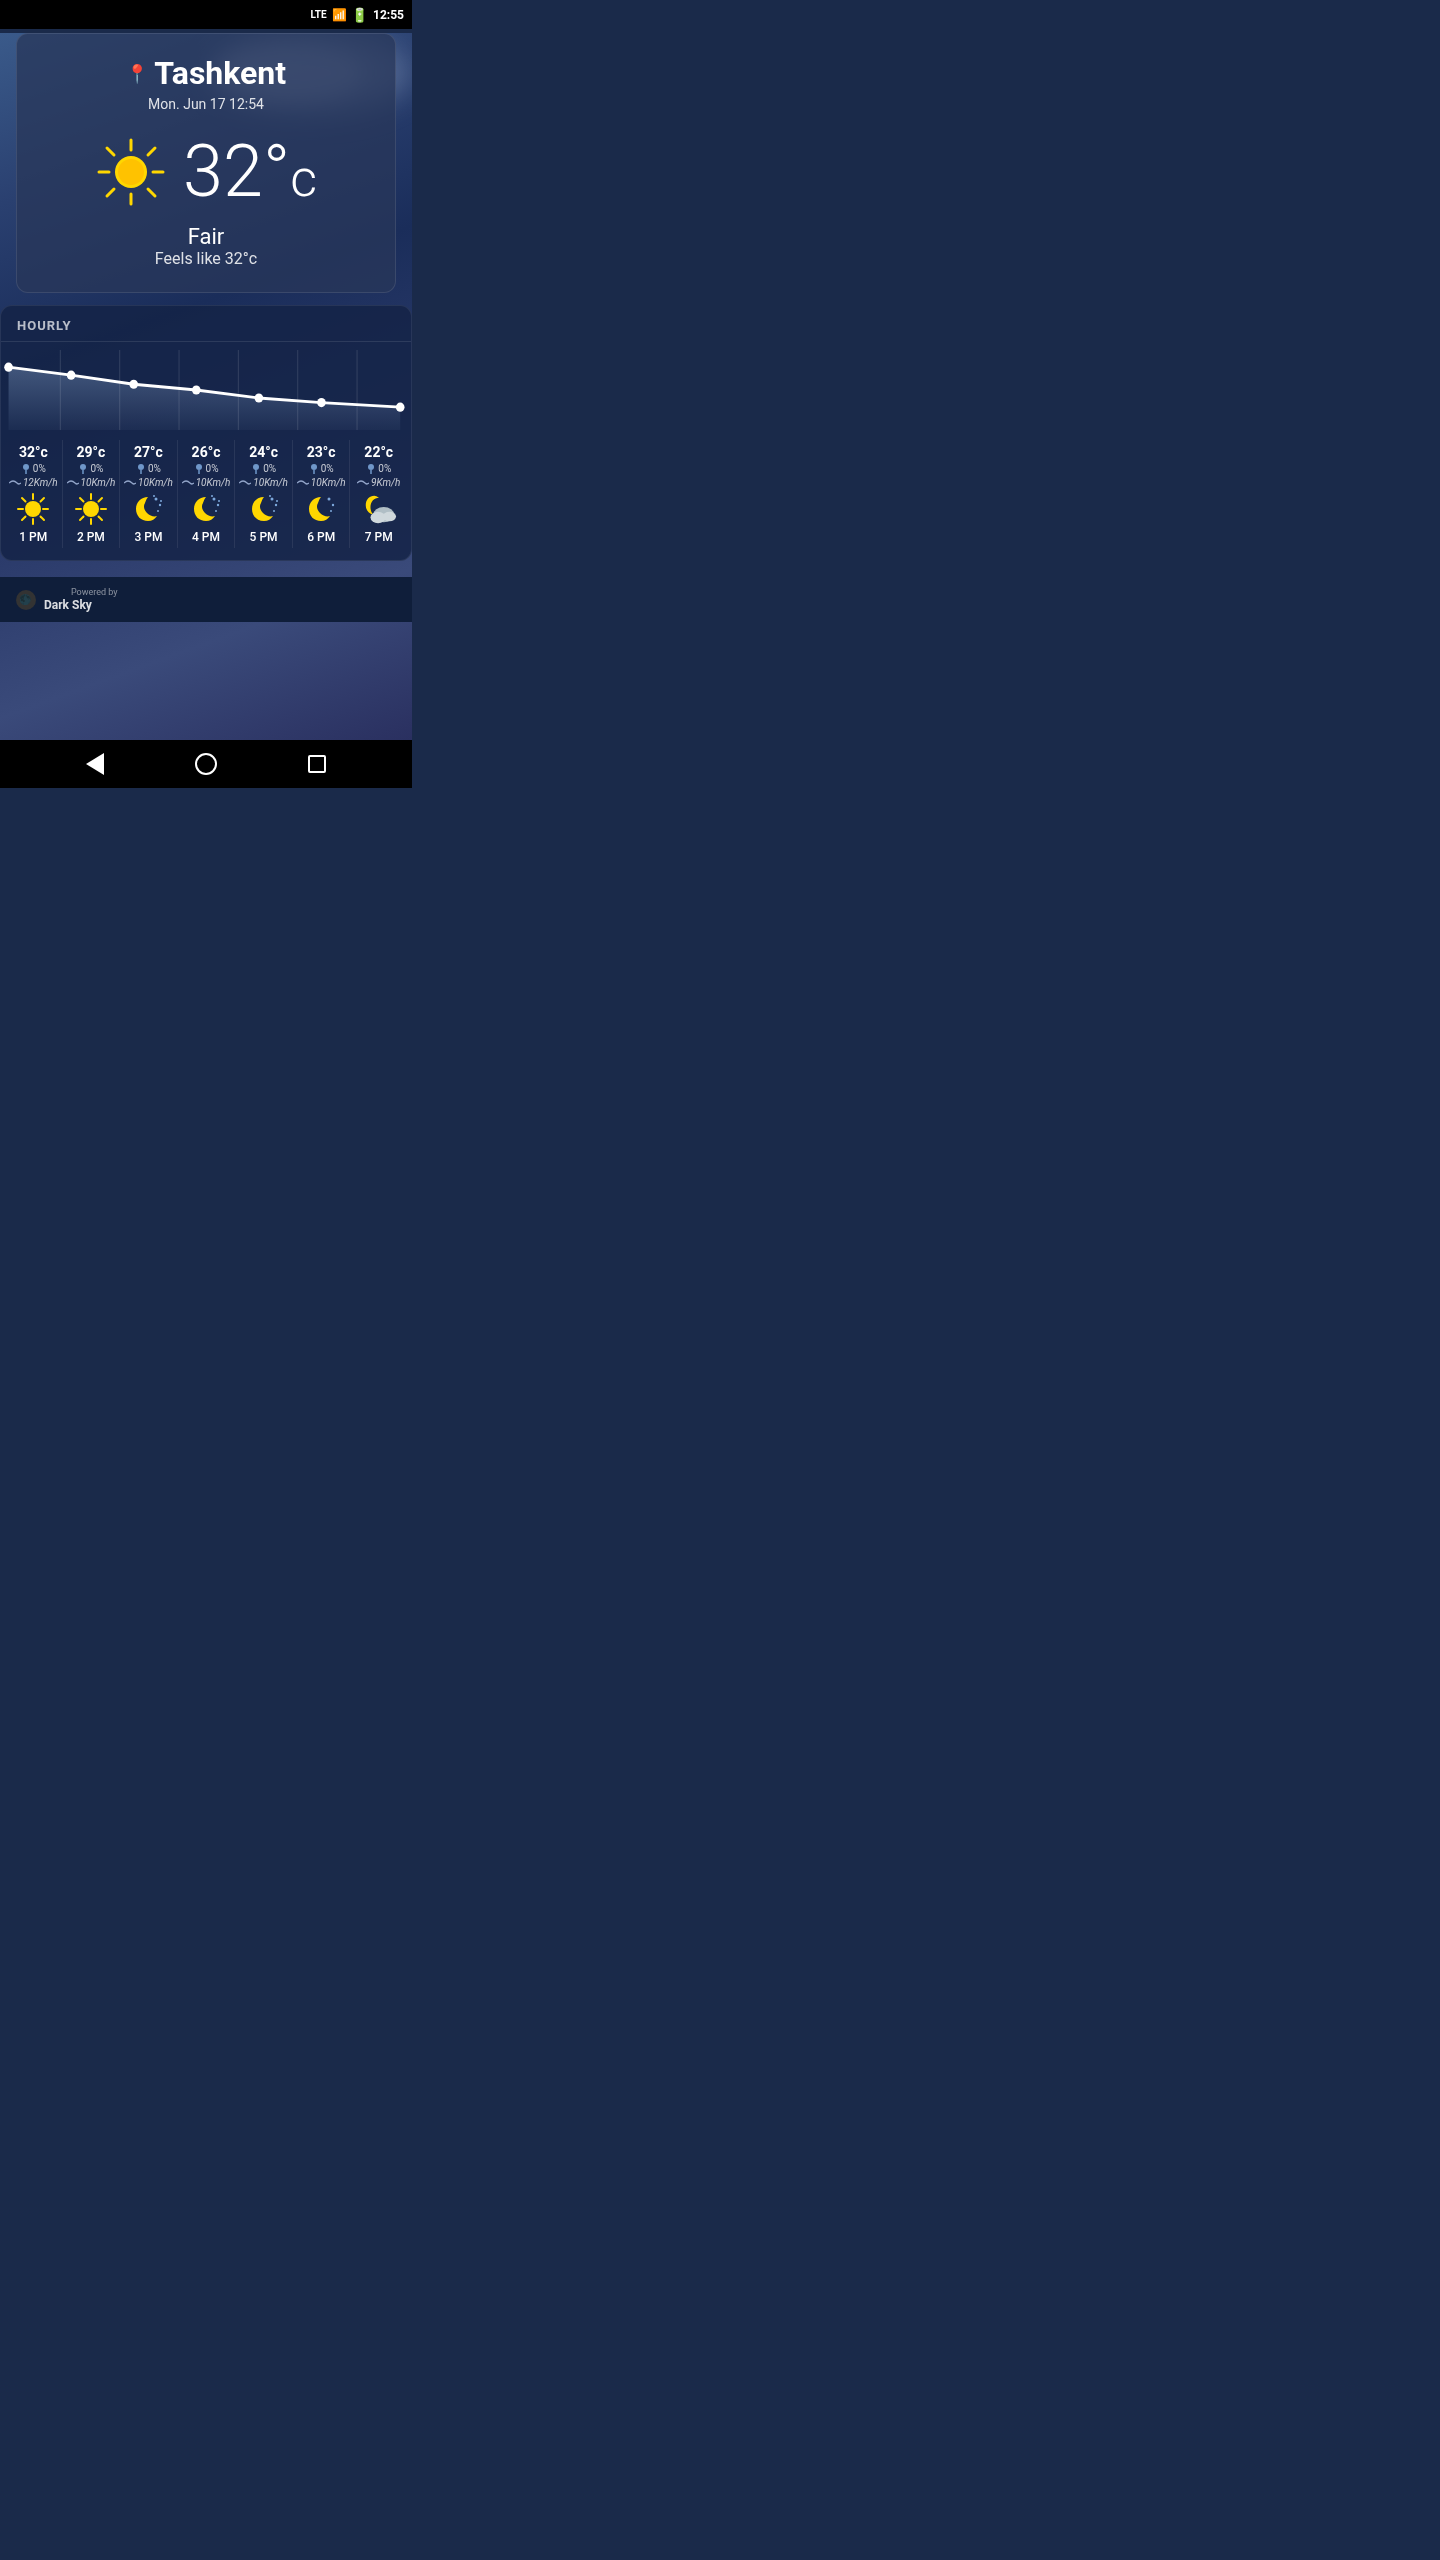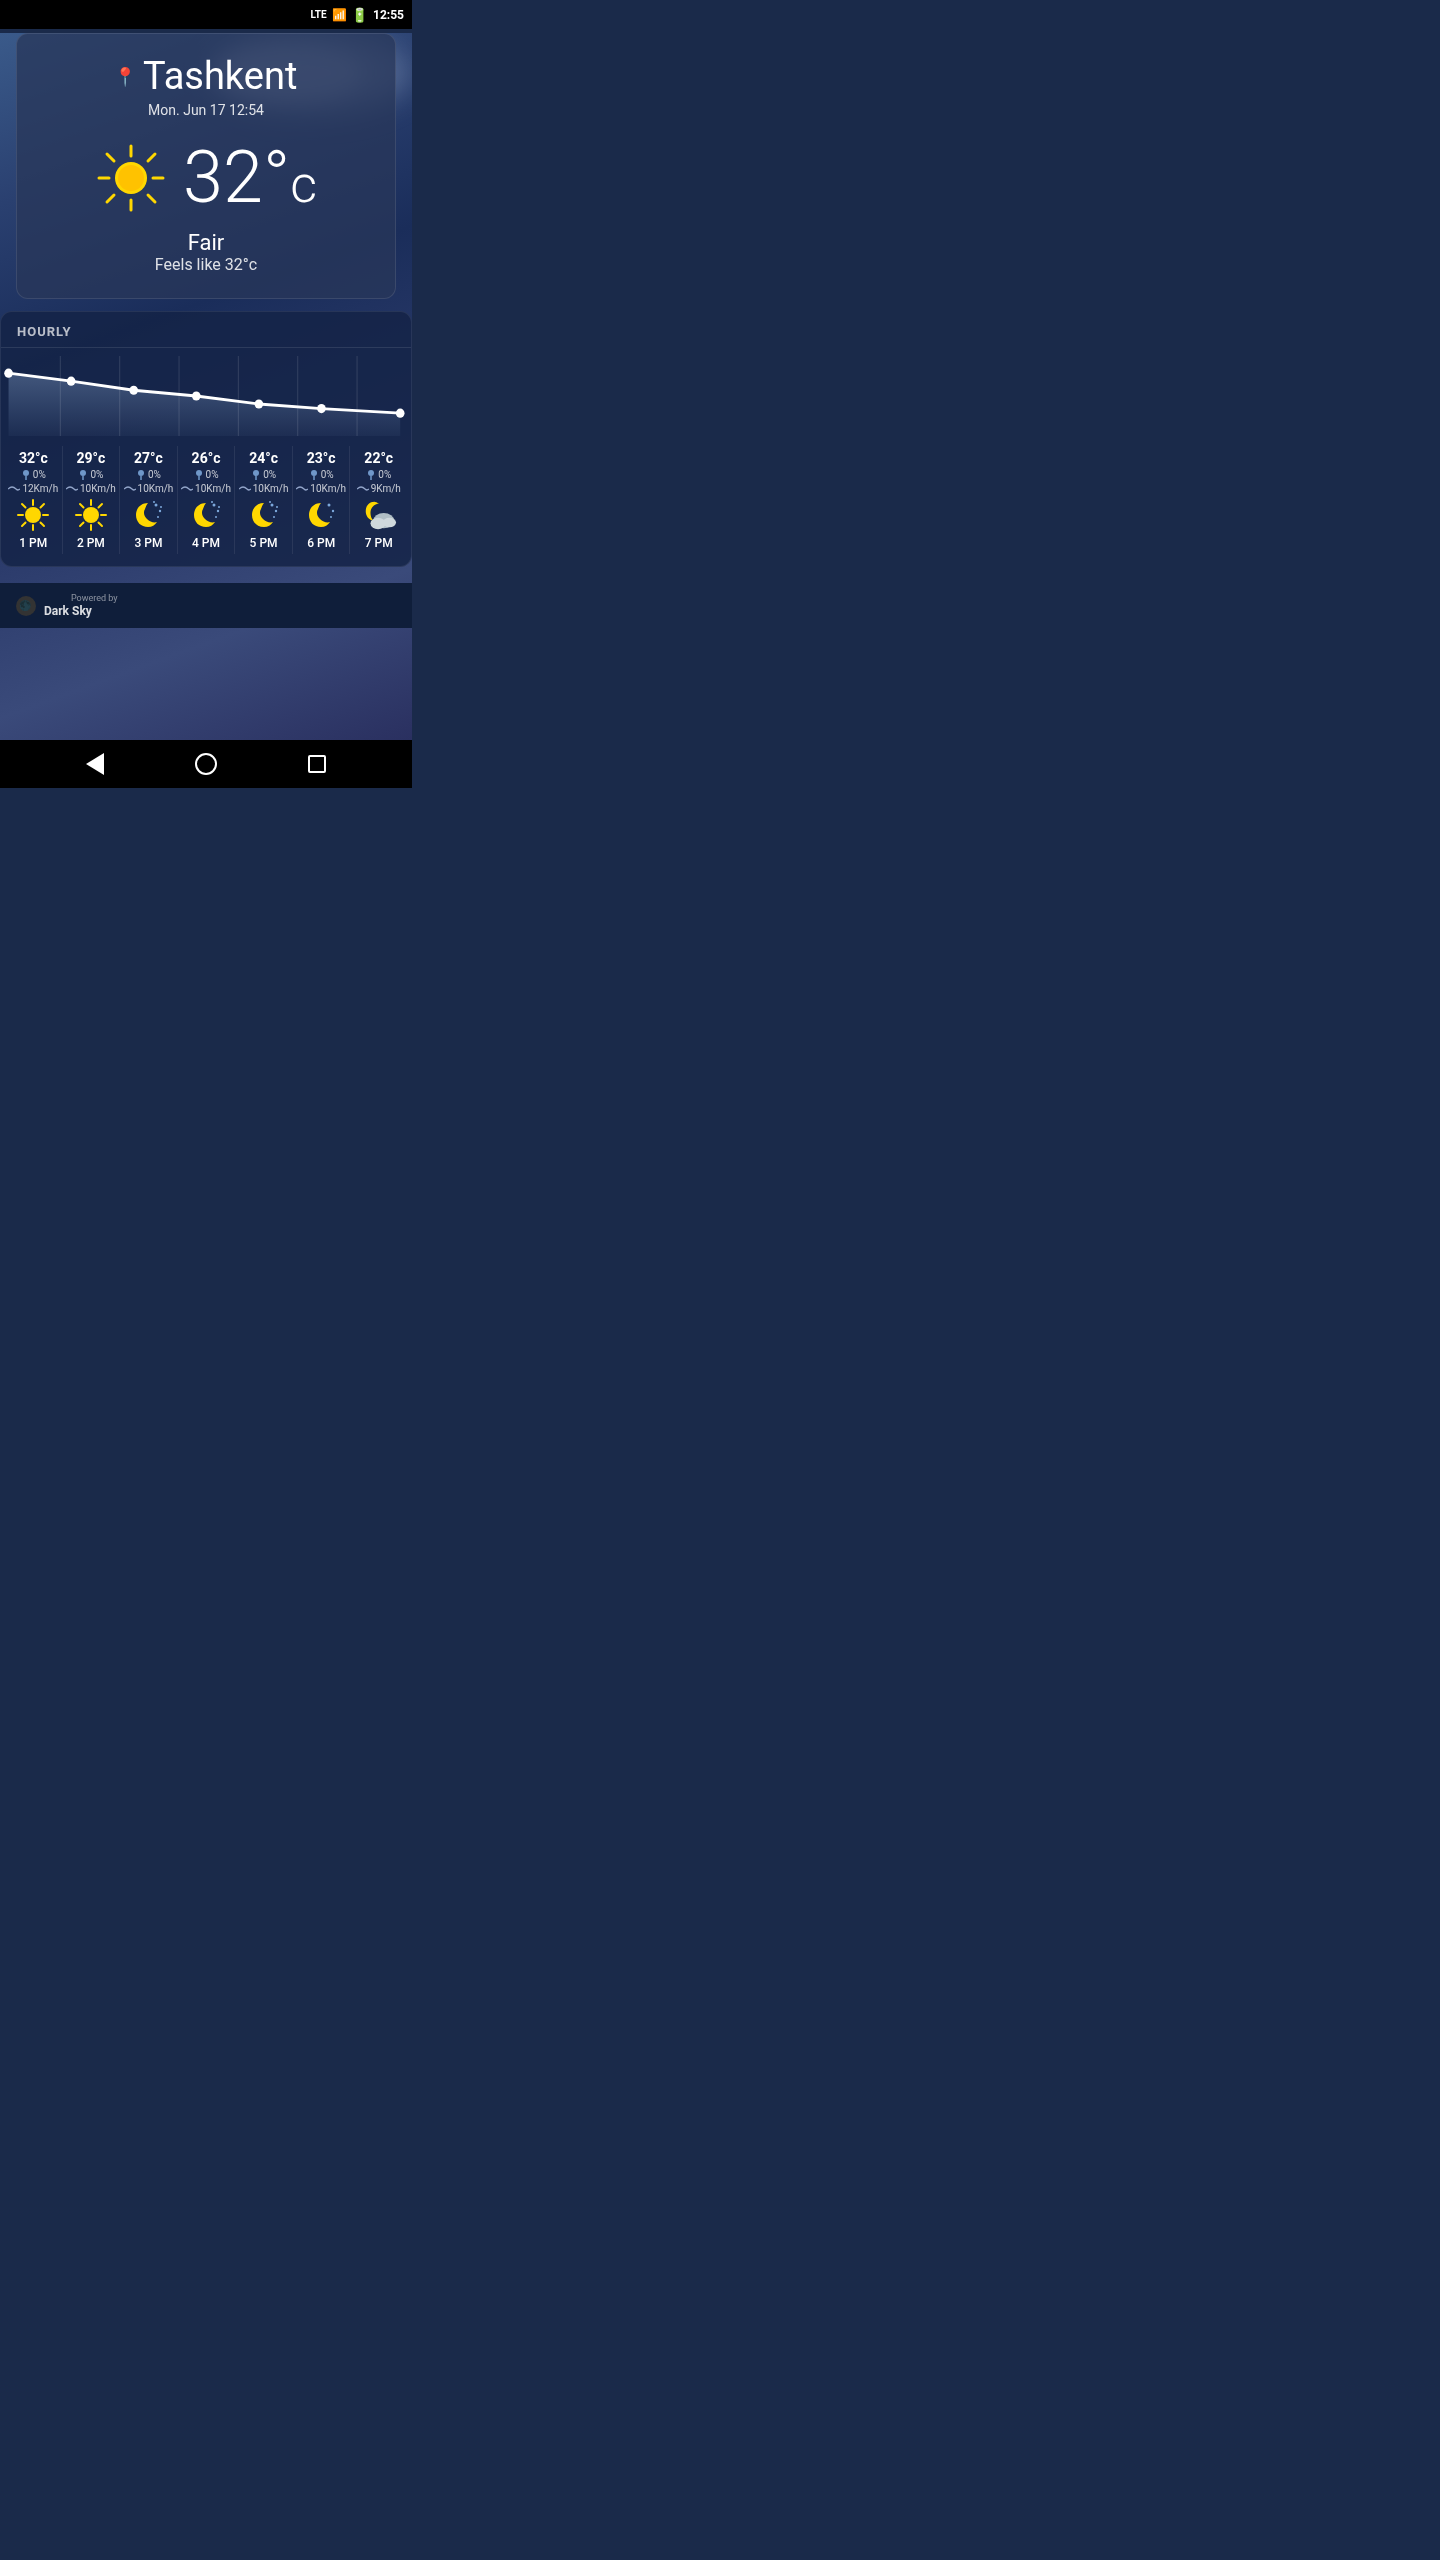--- a/index.html
+++ b/index.html
@@ -102,22 +102,22 @@
       margin-bottom: 4px;
     }
 
     .location-pin {
       color: #fff;
       font-size: 18px;
     }
 
     .city-name {
       color: #fff;
-      font-size: 38px;
-      font-weight: 400;
+      font-size: 32px;
+      font-weight: 700;
       text-align: center;
     }
 
     .date-time {
       color: rgba(255,255,255,0.85);
       font-size: 14px;
       margin-bottom: 24px;
     }
 
     .temp-row {
@@ -210,20 +210,21 @@
       color: rgba(255,255,255,0.75);
       font-size: 10px;
     }
 
     .hour-wind-row {
       display: flex;
       align-items: center;
       gap: 2px;
       color: rgba(255,255,255,0.75);
       font-size: 10px;
+      font-style: italic;
     }
 
     .hour-icon {
       width: 36px;
       height: 36px;
       display: flex;
       align-items: center;
       justify-content: center;
     }
 

